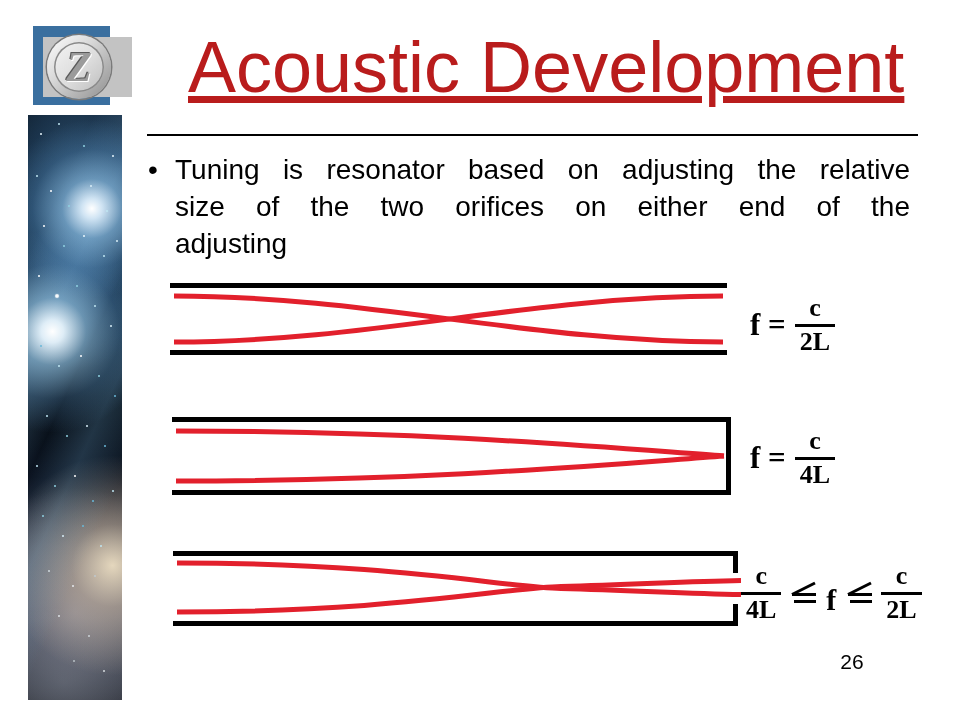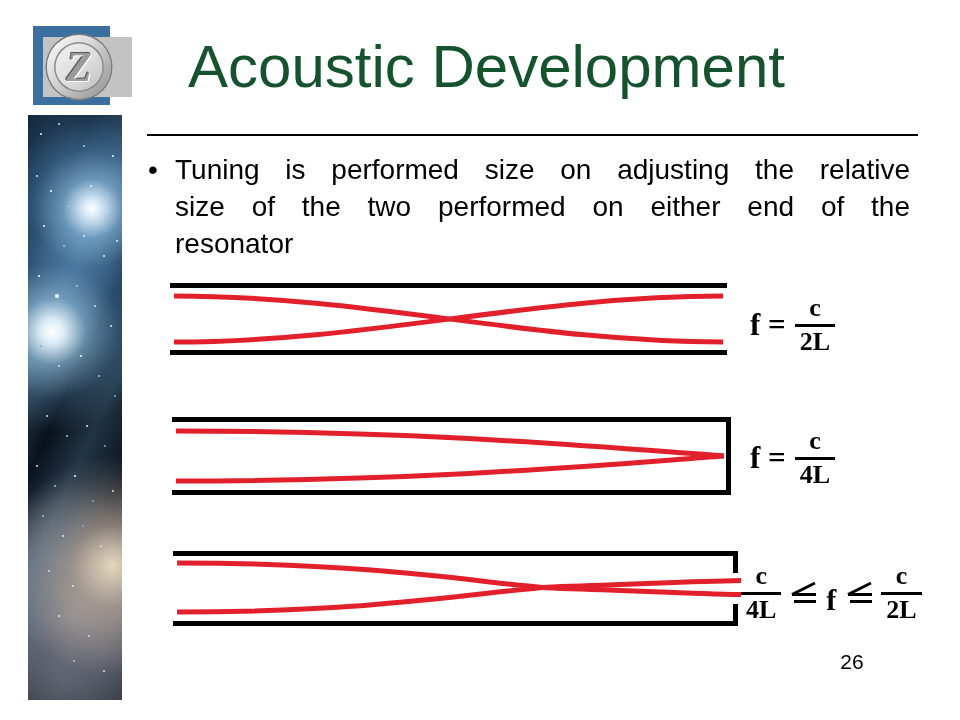--- a/index.html
+++ b/index.html
@@ -44,21 +44,21 @@
       75px 140px 0 0 #bfe6f2, 88px 125px 0 0 #d8eef7, 10px 160px 0 0 #ffffff, 28px 180px 1px 1px #ffffff,
       48px 170px 0 0 #8fd0e0, 66px 190px 0 0 #bfe6f2, 82px 210px 0 0 #d8eef7, 12px 230px 0 0 #6ab8d8,
       30px 250px 0 0 #bfe6f2, 52px 240px 0 0 #ffffff, 70px 260px 0 0 #8fd0e0, 86px 280px 0 0 #6ab8d8,
       18px 300px 0 0 #bfe6f2, 38px 320px 0 0 #8fd0e0, 58px 310px 0 0 #d8eef7, 76px 330px 0 0 #6ab8d8,
       8px 350px 0 0 #bfe6f2, 26px 370px 0 0 #8fd0e0, 46px 360px 0 0 #ffffff, 64px 385px 0 0 #6ab8d8,
       84px 375px 0 0 #bfe6f2, 14px 400px 0 0 #8fd0e0, 34px 420px 0 0 #d8eef7, 54px 410px 0 0 #6ab8d8,
       72px 430px 0 0 #bfe6f2, 20px 455px 0 0 #cfd8de, 44px 470px 0 0 #e6e9ec, 66px 460px 0 0 #bfc8ce,
       30px 500px 0 0 #dde2e6, 60px 520px 0 0 #cdd3d8, 45px 545px 0 0 #b9c0c6, 75px 555px 0 0 #d6dbdf;}
 
   
-  .title{position:absolute;left:188px;top:34px;font-size:60px;line-height:66px;color:#14532d;letter-spacing:0px;white-space:nowrap;}
+  .title{position:absolute;left:188px;top:34px;font-size:72px;line-height:66px;color:#b91c1c;letter-spacing:0px;white-space:nowrap;text-decoration:underline;}
   .rule{position:absolute;left:147px;top:134px;width:771px;height:2px;background:#000;}
 
   
   .bullet-row{position:absolute;left:148px;top:151px;width:762px;display:flex;}
   .bullet-marker{width:27px;font-size:28px;line-height:37px;color:#000;flex:none;}
   .bullet-text{width:735px;font-size:28px;line-height:37px;color:#000;}
   .jline{text-align:justify;text-align-last:justify;}
   .lline{text-align:left;}
 
   
@@ -98,23 +98,23 @@
   <div class="side-strip">
     <div class="stars"></div>
   </div>
 
   <div class="title">Acoustic Development</div>
   <div class="rule"></div>
 
   <div class="bullet-row">
     <div class="bullet-marker">•</div>
     <div class="bullet-text">
-      <div class="jline">Tuning is performed size on adjusting the relative</div>
-      <div class="jline">size of the two performed on either end of the</div>
-      <div class="lline">resonator</div>
+      <div class="jline">Tuning is resonator based on adjusting the relative</div>
+      <div class="jline">size of the two orifices on either end of the</div>
+      <div class="lline">adjusting</div>
     </div>
   </div>
 
   <svg class="diag d1" width="557" height="72" viewBox="0 0 557 72">
     <path d="M0,2.5 H557" stroke="#000" stroke-width="5" fill="none"></path>
     <path d="M0,69.5 H557" stroke="#000" stroke-width="5" fill="none"></path>
     <path d="M4,13 C200,13 360,59 553,59" stroke="#e2202c" stroke-width="5" fill="none"></path>
     <path d="M4,59 C200,59 360,13 553,13" stroke="#e2202c" stroke-width="5" fill="none"></path>
   </svg>
 

